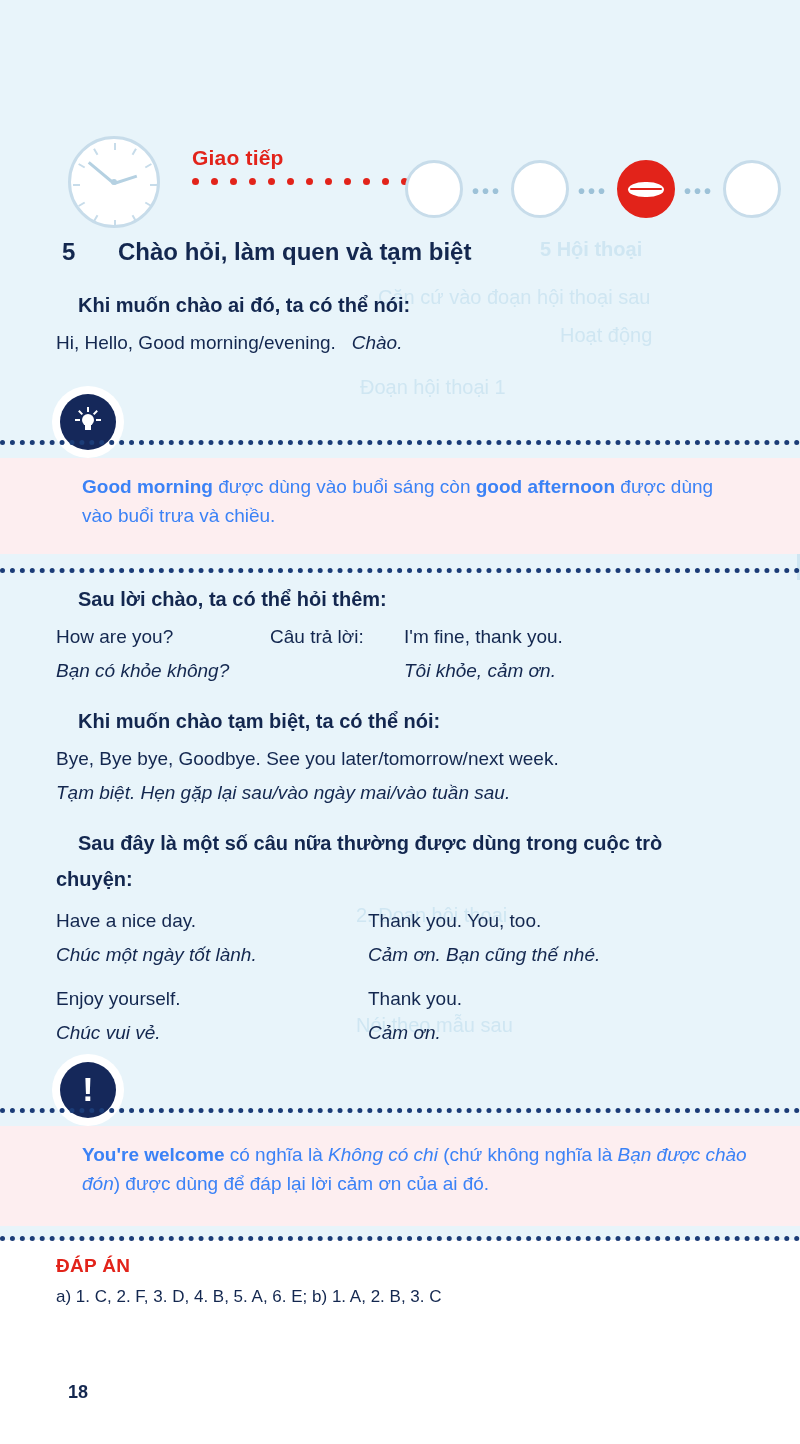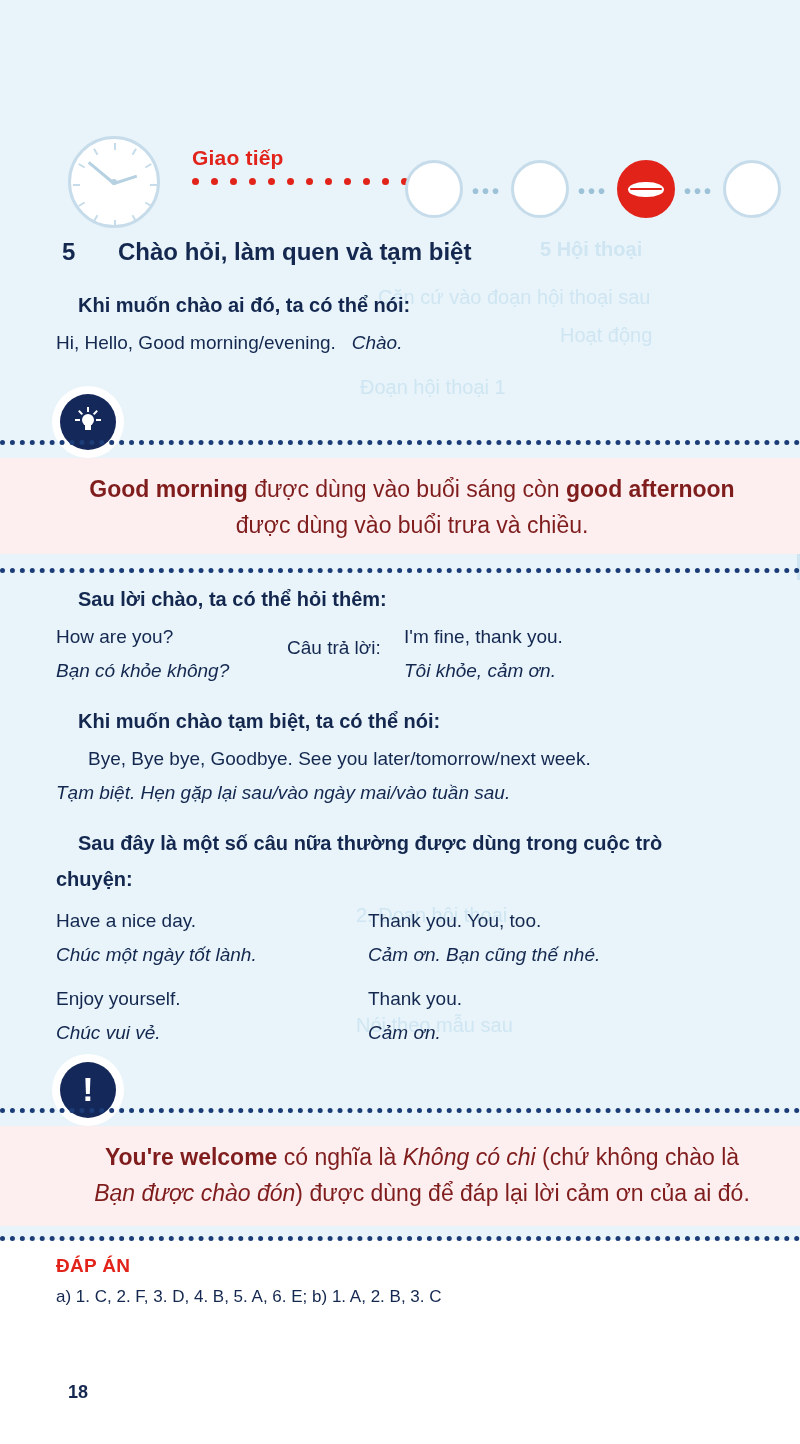--- a/index.html
+++ b/index.html
@@ -280,24 +280,23 @@
     width: 2px;
     height: 5px;
     left: 12px;
     top: -2px;
     transform-origin: 1px 13px;
   }
   .tip-text {
     position: absolute;
     left: 82px;
     width: 660px;
-    font-size: 23px;
-    color: #7f1d1d;
+    font-size: 19px;
+    color: #3b82f6;
     line-height: 1.55;
-    text-align: center;
   }
   .tip-text b { font-weight: bold; }
   .tip-text i { font-style: italic; }
 
   
   .answers {
     position: absolute;
     left: 0;
     top: 1255px;
     width: 800px;
@@ -426,26 +425,26 @@
     <div class="dotted" style="top:250px;"></div>
     <div class="tipbox" style="top:268px; height:96px;"></div>
     <div class="tip-text" style="top:282px;">
       <b>Good morning</b><span> được dùng vào buổi sáng còn </span><b>good afternoon</b><span> được dùng vào buổi trưa và chiều.</span>
     </div>
     <div class="dotted" style="top:378px;"></div>
 
     <div class="lead" style="top:398px;">Sau lời chào, ta có thể hỏi thêm:</div>
     <div class="plain" style="top:436px;">How are you?</div>
     <div class="plain ital" style="top:470px;">Bạn có khỏe không?</div>
-    <div class="plain" style="left:270px; top:447px;margin-left:17px;">Câu trả lời:</div>
+    <div class="plain" style="left:270px; top:436px;">Câu trả lời:</div>
     <div class="plain" style="left:404px; top:436px;">I'm fine, thank you.</div>
     <div class="plain ital" style="left:404px; top:470px;">Tôi khỏe, cảm ơn.</div>
 
     <div class="lead" style="top:520px;">Khi muốn chào tạm biệt, ta có thể nói:</div>
-    <div class="plain" style="top:558px;margin-left:32px;">Bye, Bye bye, Goodbye. See you later/tomorrow/next week.</div>
+    <div class="plain" style="top:558px;">Bye, Bye bye, Goodbye. See you later/tomorrow/next week.</div>
     <div class="plain ital" style="top:592px;">Tạm biệt. Hẹn gặp lại sau/vào ngày mai/vào tuần sau.</div>
 
     <div class="lead" style="top:642px;">Sau đây là một số câu nữa thường được dùng trong cuộc trò</div>
     <div class="lead" style="left:56px; top:678px;">chuyện:</div>
 
     <div class="plain" style="top:720px;">Have a nice day.</div>
     <div class="plain ital" style="top:754px;">Chúc một ngày tốt lành.</div>
     <div class="plain" style="left:368px; top:720px;">Thank you. You, too.</div>
     <div class="plain ital" style="left:368px; top:754px;">Cảm ơn. Bạn cũng thế nhé.</div>
 
@@ -454,21 +453,21 @@
     <div class="plain" style="left:368px; top:798px;">Thank you.</div>
     <div class="plain ital" style="left:368px; top:832px;">Cảm ơn.</div>
 
     <div class="badge-ring" style="left:52px; top:864px;"></div>
     <div class="badge" style="left:60px; top:872px;">
       <span class="bang">!</span>
     </div>
     <div class="dotted" style="top:918px;"></div>
     <div class="tipbox" style="top:936px; height:100px;"></div>
     <div class="tip-text" style="top:950px; left:82px; width: 680px;">
-      <b>You're welcome</b><span> có nghĩa là </span><i>Không có chi</i><span> (chứ không chào là </span><i>Bạn được chào đón</i><span>) được dùng để đáp lại lời cảm ơn của ai đó.</span>
+      <b>You're welcome</b><span> có nghĩa là </span><i>Không có chi</i><span> (chứ không nghĩa là </span><i>Bạn được chào đón</i><span>) được dùng để đáp lại lời cảm ơn của ai đó.</span>
     </div>
     <div class="dotted" style="top:1046px;"></div>
   </div>
 
   <div class="answers">
     <div class="ans-title">ĐÁP ÁN</div>
     <div class="ans-line">a) 1. C, 2. F, 3. D, 4. B, 5. A, 6. E; b) 1. A, 2. B, 3. C</div>
   </div>
 
   <div class="page-num">18</div>

